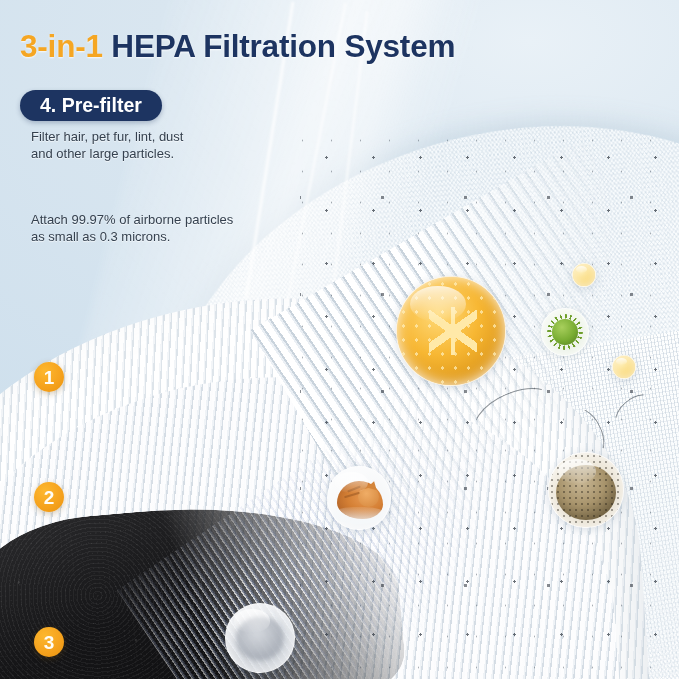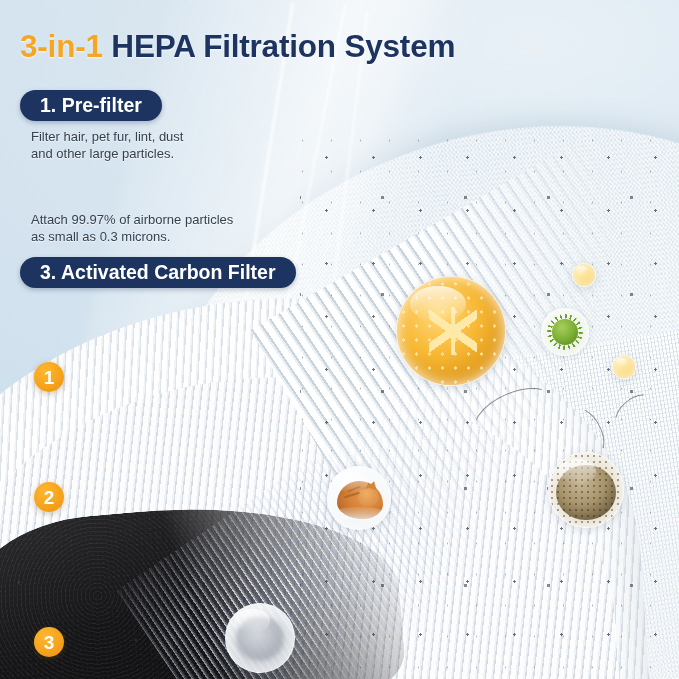--- a/index.html
+++ b/index.html
@@ -275,27 +275,26 @@
 
   <div class="bubble b-smoke">
     <div class="smoke-puff"></div>
     <div class="gloss"></div>
   </div>
 
   <div class="content">
 
     <div class="title"><span class="hl">3-in-1</span><span class="rest"> HEPA Filtration System</span></div>
 
-    <div class="badge b1">1. Pre-filter</div>
+    <div class="badge b1">4. Pre-filter</div>
     <div class="desc d1">Filter hair, pet fur, lint, dust
 and other large particles.</div>
 
     <div class="desc d2">Attach 99.97% of airborne particles
 as small as 0.3 microns.</div>
 
-    <div class="badge b3">3. Activated Carbon Filter</div>
 
     <div class="marker m1">1</div>
     <div class="marker m2">2</div>
     <div class="marker m3">3</div>
 
   </div>
 </div>
 
 </body></html>

